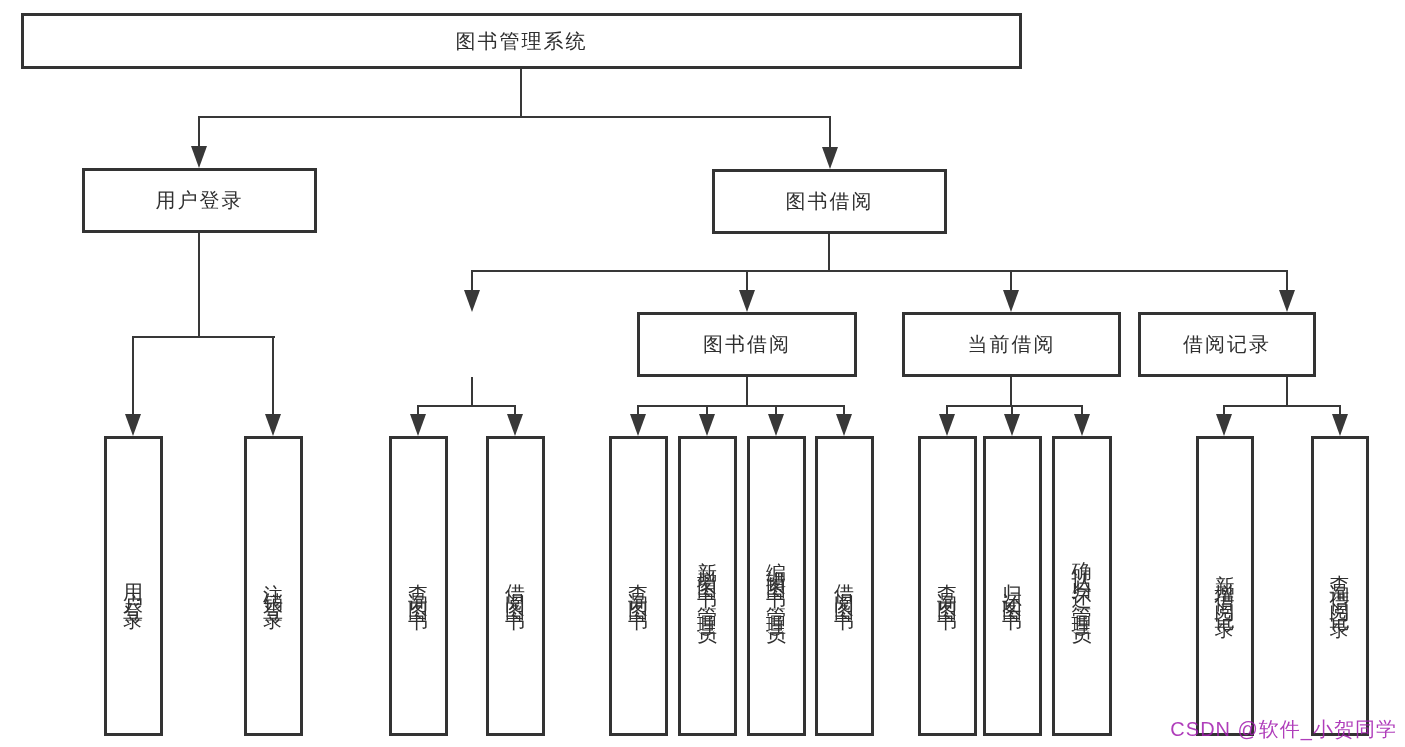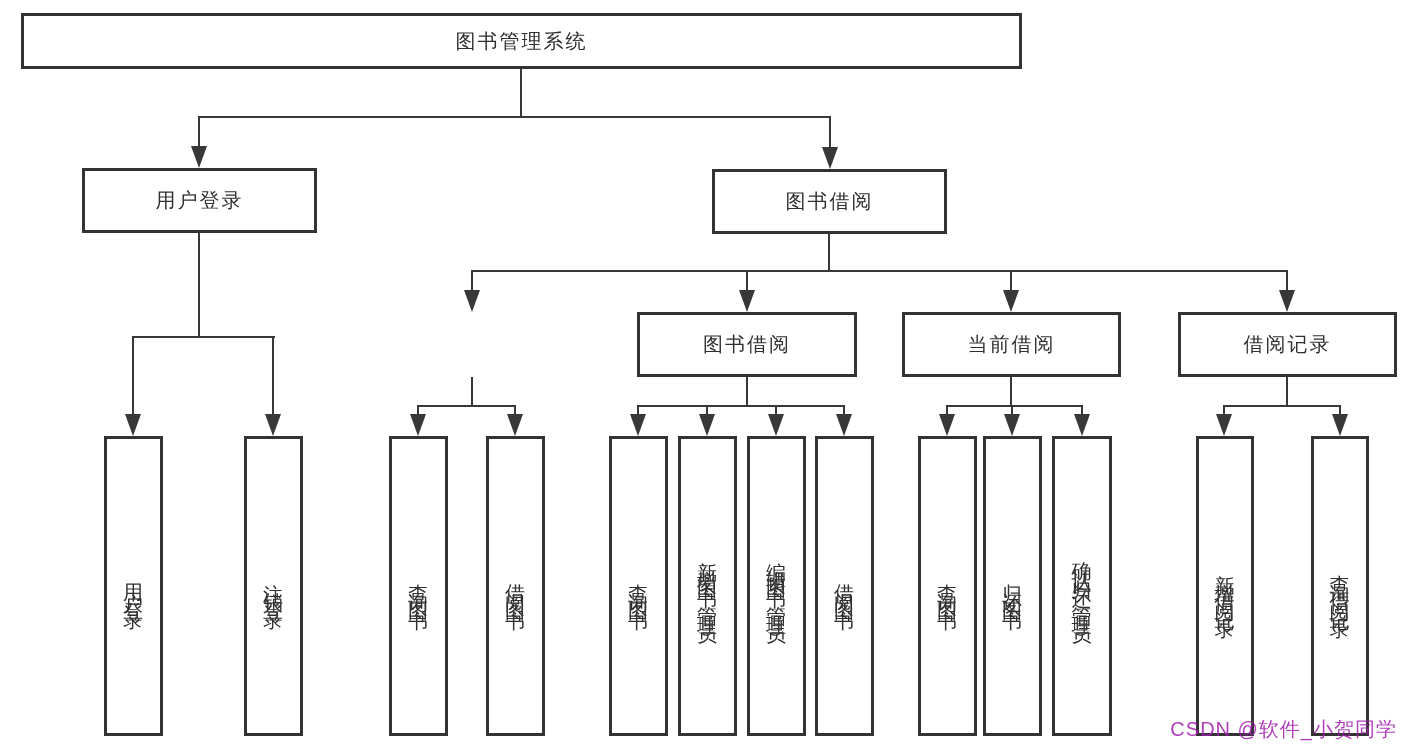--- a/index.html
+++ b/index.html
@@ -57,21 +57,21 @@
   <div class="tri" style="left:1003px;top:290px"></div>
   <div class="vline" style="left:1286px;top:270px;height:20px"></div>
   <div class="tri" style="left:1279px;top:290px"></div>
 
   <div class="box h" style="left:637px;top:312px;width:220px;height:65px">
     <span>图书借阅</span>
   </div>
   <div class="box h" style="left:902px;top:312px;width:219px;height:65px">
     <span>当前借阅</span>
   </div>
-  <div class="box h" style="left:1178px;top:312px;width:219px;height:65px">
+  <div class="box h" style="left:1138px;top:312px;width:178px;height:65px">
     <span>借阅记录</span>
   </div>
 
   <div class="vline" style="left:471px;top:377px;height:29px"></div>
   <div class="vline" style="left:746px;top:377px;height:29px"></div>
   <div class="vline" style="left:1010px;top:377px;height:29px"></div>
   <div class="vline" style="left:1286px;top:377px;height:29px"></div>
 
   <div class="hline" style="left:417px;top:405px;width:99px"></div>
   <div class="hline" style="left:637px;top:405px;width:208px"></div>

